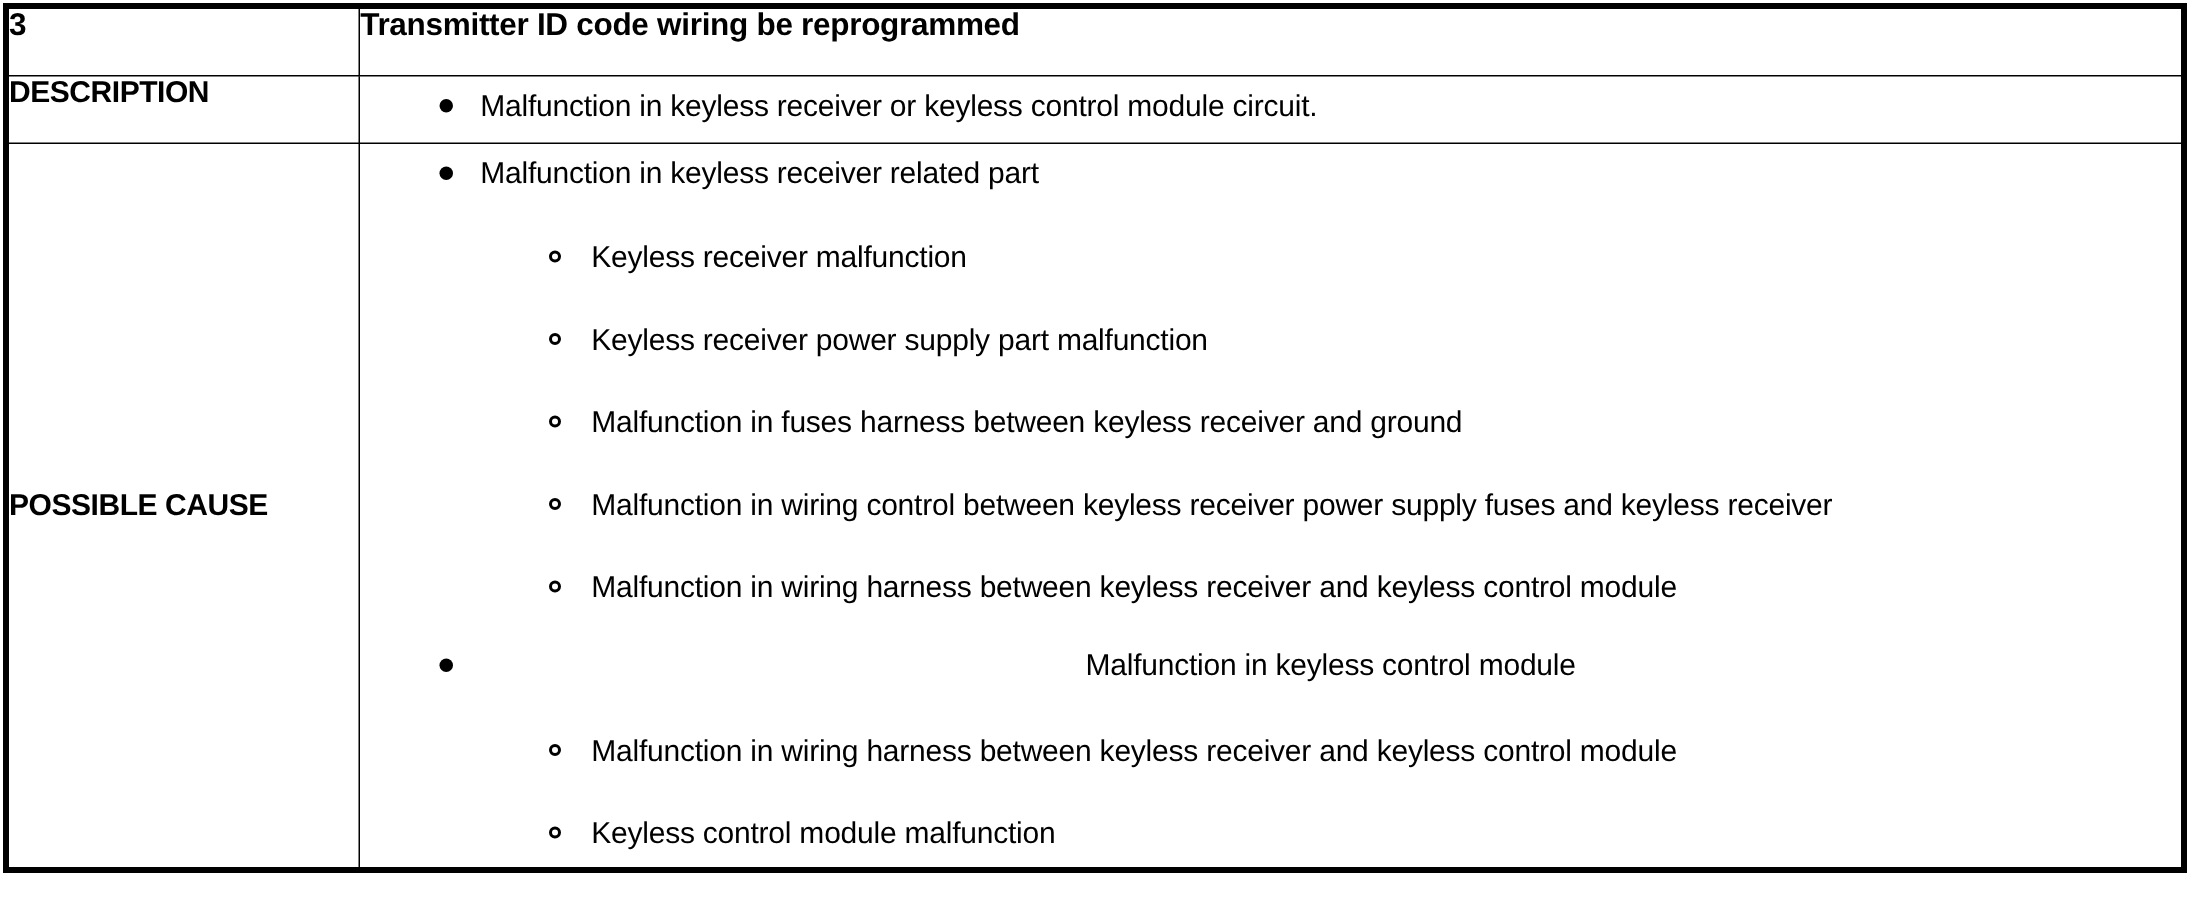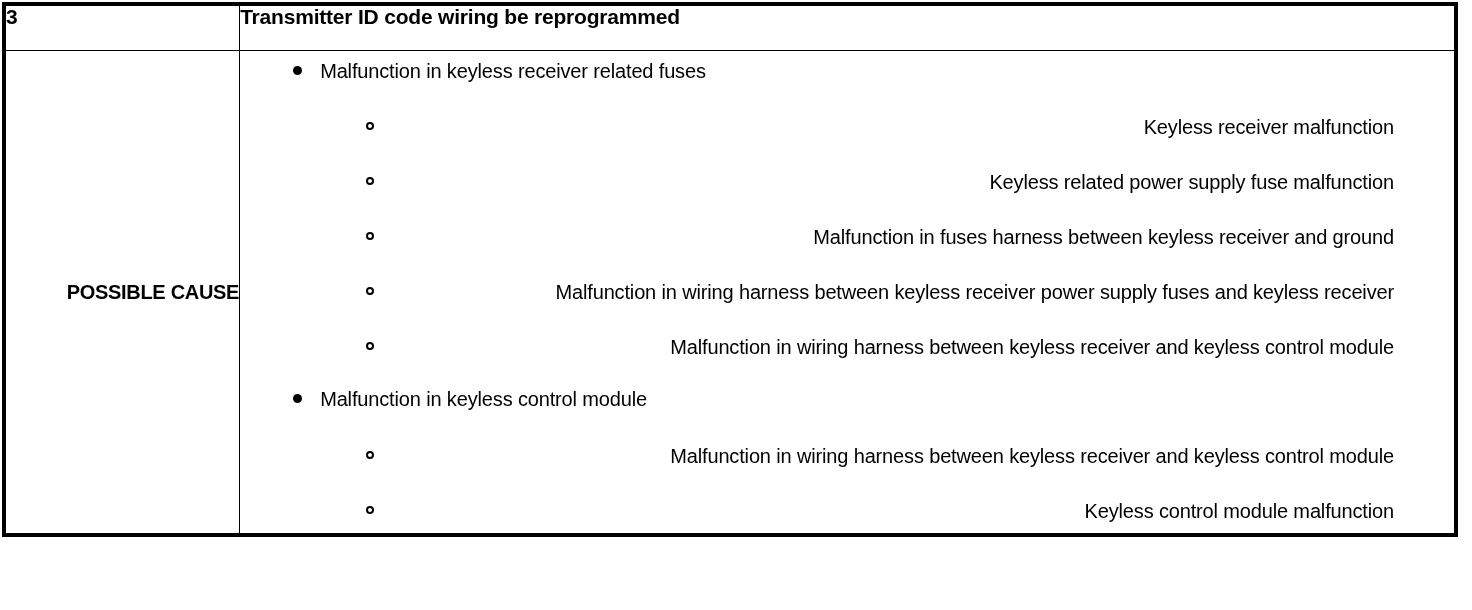--- a/index.html
+++ b/index.html
@@ -68,21 +68,20 @@
   .cell-rowlabel {
     font-size: 20px;
     font-weight: bold;
     letter-spacing: -0.3px;
     padding: 7px 0 0 4px;
     line-height: 1.1;
   }
   .cell-rowlabel.middle {
     vertical-align: middle;
     padding-top: 0;
-    text-align: right;
   }
 
   
   .cell-content {
     padding: 0;
   }
 
   
   .b1 {
     position: relative;
@@ -104,39 +103,38 @@
 
   
   .b2 {
     position: relative;
     font-size: 20px;
     line-height: 1.22;
     letter-spacing: -0.15px;
     padding-left: 154px;
     padding-right: 60px;
     min-height: 26px;
-    text-align: right;
   }
   .b2 > .marker {
     position: absolute;
     left: 126px;
     top: 0.33em;
     width: 8px;
     height: 8px;
     border-radius: 50%;
     border: 2px solid #000000;
     background: transparent;
     box-sizing: border-box;
   }
 
   
   .cause-block { padding: 9px 0 8px 0; }
   .cause-block .b1 { margin-top: 0; margin-bottom: 0; }
   .cause-block .b2 { margin-top: 29px; }
-  .cause-block .b1.group-2 { margin-top: 27px; }
+  .cause-block .b1.group-2 { margin-top: 27px; text-align: center; }
   .cause-block .b2.after-group { margin-top: 30px; }
 
   
   .desc-block { padding: 9px 0 9px 0; }
 </style>
 </head>
 <body>
 
 <div class="page">
 
@@ -145,49 +143,60 @@
       <col class="col-label">
       <col class="col-body">
     </colgroup>
     <tbody>
 
       <tr>
         <td class="cell-code">3</td>
         <td class="cell-title">Transmitter ID code wiring be reprogrammed</td>
       </tr>
 
+      <tr>
+        <td class="cell-rowlabel">DESCRIPTION</td>
+        <td class="cell-content">
+          <div class="desc-block">
+            <div class="b1">
+              <span class="marker"></span>
+              <span>Malfunction in keyless receiver or keyless control module circuit.</span>
+            </div>
+          </div>
+        </td>
+      </tr>
 
       <tr>
         <td class="cell-rowlabel middle">POSSIBLE CAUSE</td>
         <td class="cell-content">
           <div class="cause-block">
 
             <div class="b1">
               <span class="marker"></span>
-              <span>Malfunction in keyless receiver related fuses</span>
+              <span>Malfunction in keyless receiver related part</span>
             </div>
 
             <div class="b2">
               <span class="marker"></span>
               <span>Keyless receiver malfunction</span>
             </div>
 
             <div class="b2">
               <span class="marker"></span>
-              <span>Keyless related power supply fuse malfunction</span>
+              <span>Keyless receiver power supply part malfunction</span>
             </div>
 
             <div class="b2">
               <span class="marker"></span>
               <span>Malfunction in fuses harness between keyless receiver and ground</span>
             </div>
 
             <div class="b2">
               <span class="marker"></span>
-              <span>Malfunction in wiring harness between keyless receiver power supply fuses and keyless receiver</span>
+              <span>Malfunction in wiring control between keyless receiver power supply fuses and keyless receiver</span>
             </div>
 
             <div class="b2">
               <span class="marker"></span>
               <span>Malfunction in wiring harness between keyless receiver and keyless control module</span>
             </div>
 
             <div class="b1 group-2">
               <span class="marker"></span>
               <span>Malfunction in keyless control module</span>

